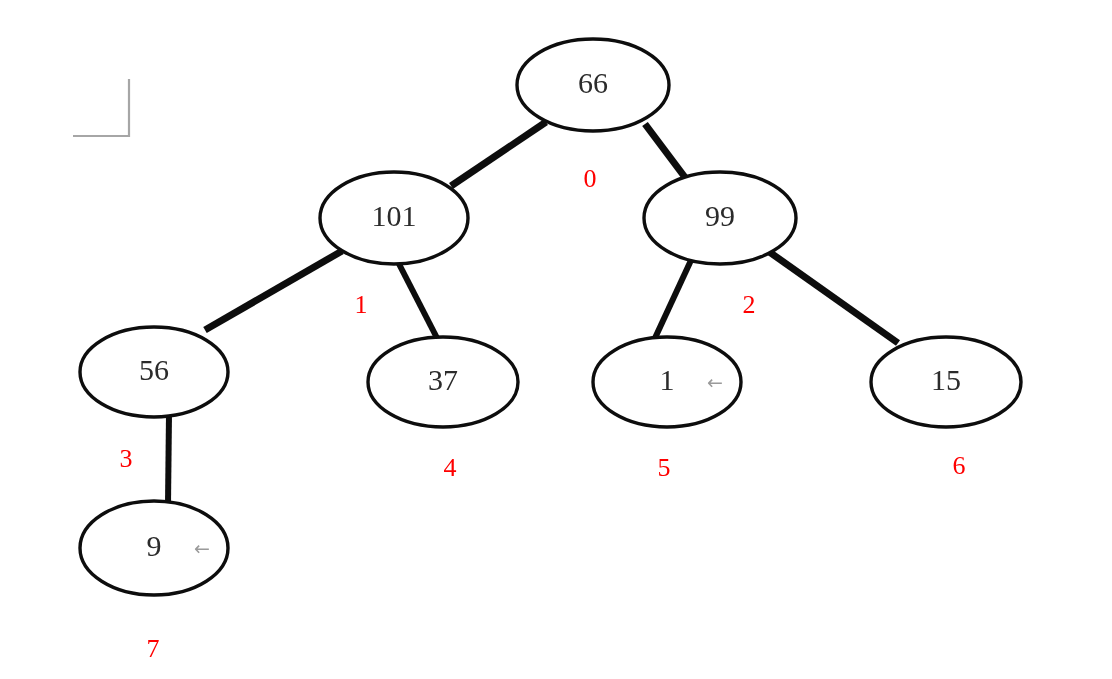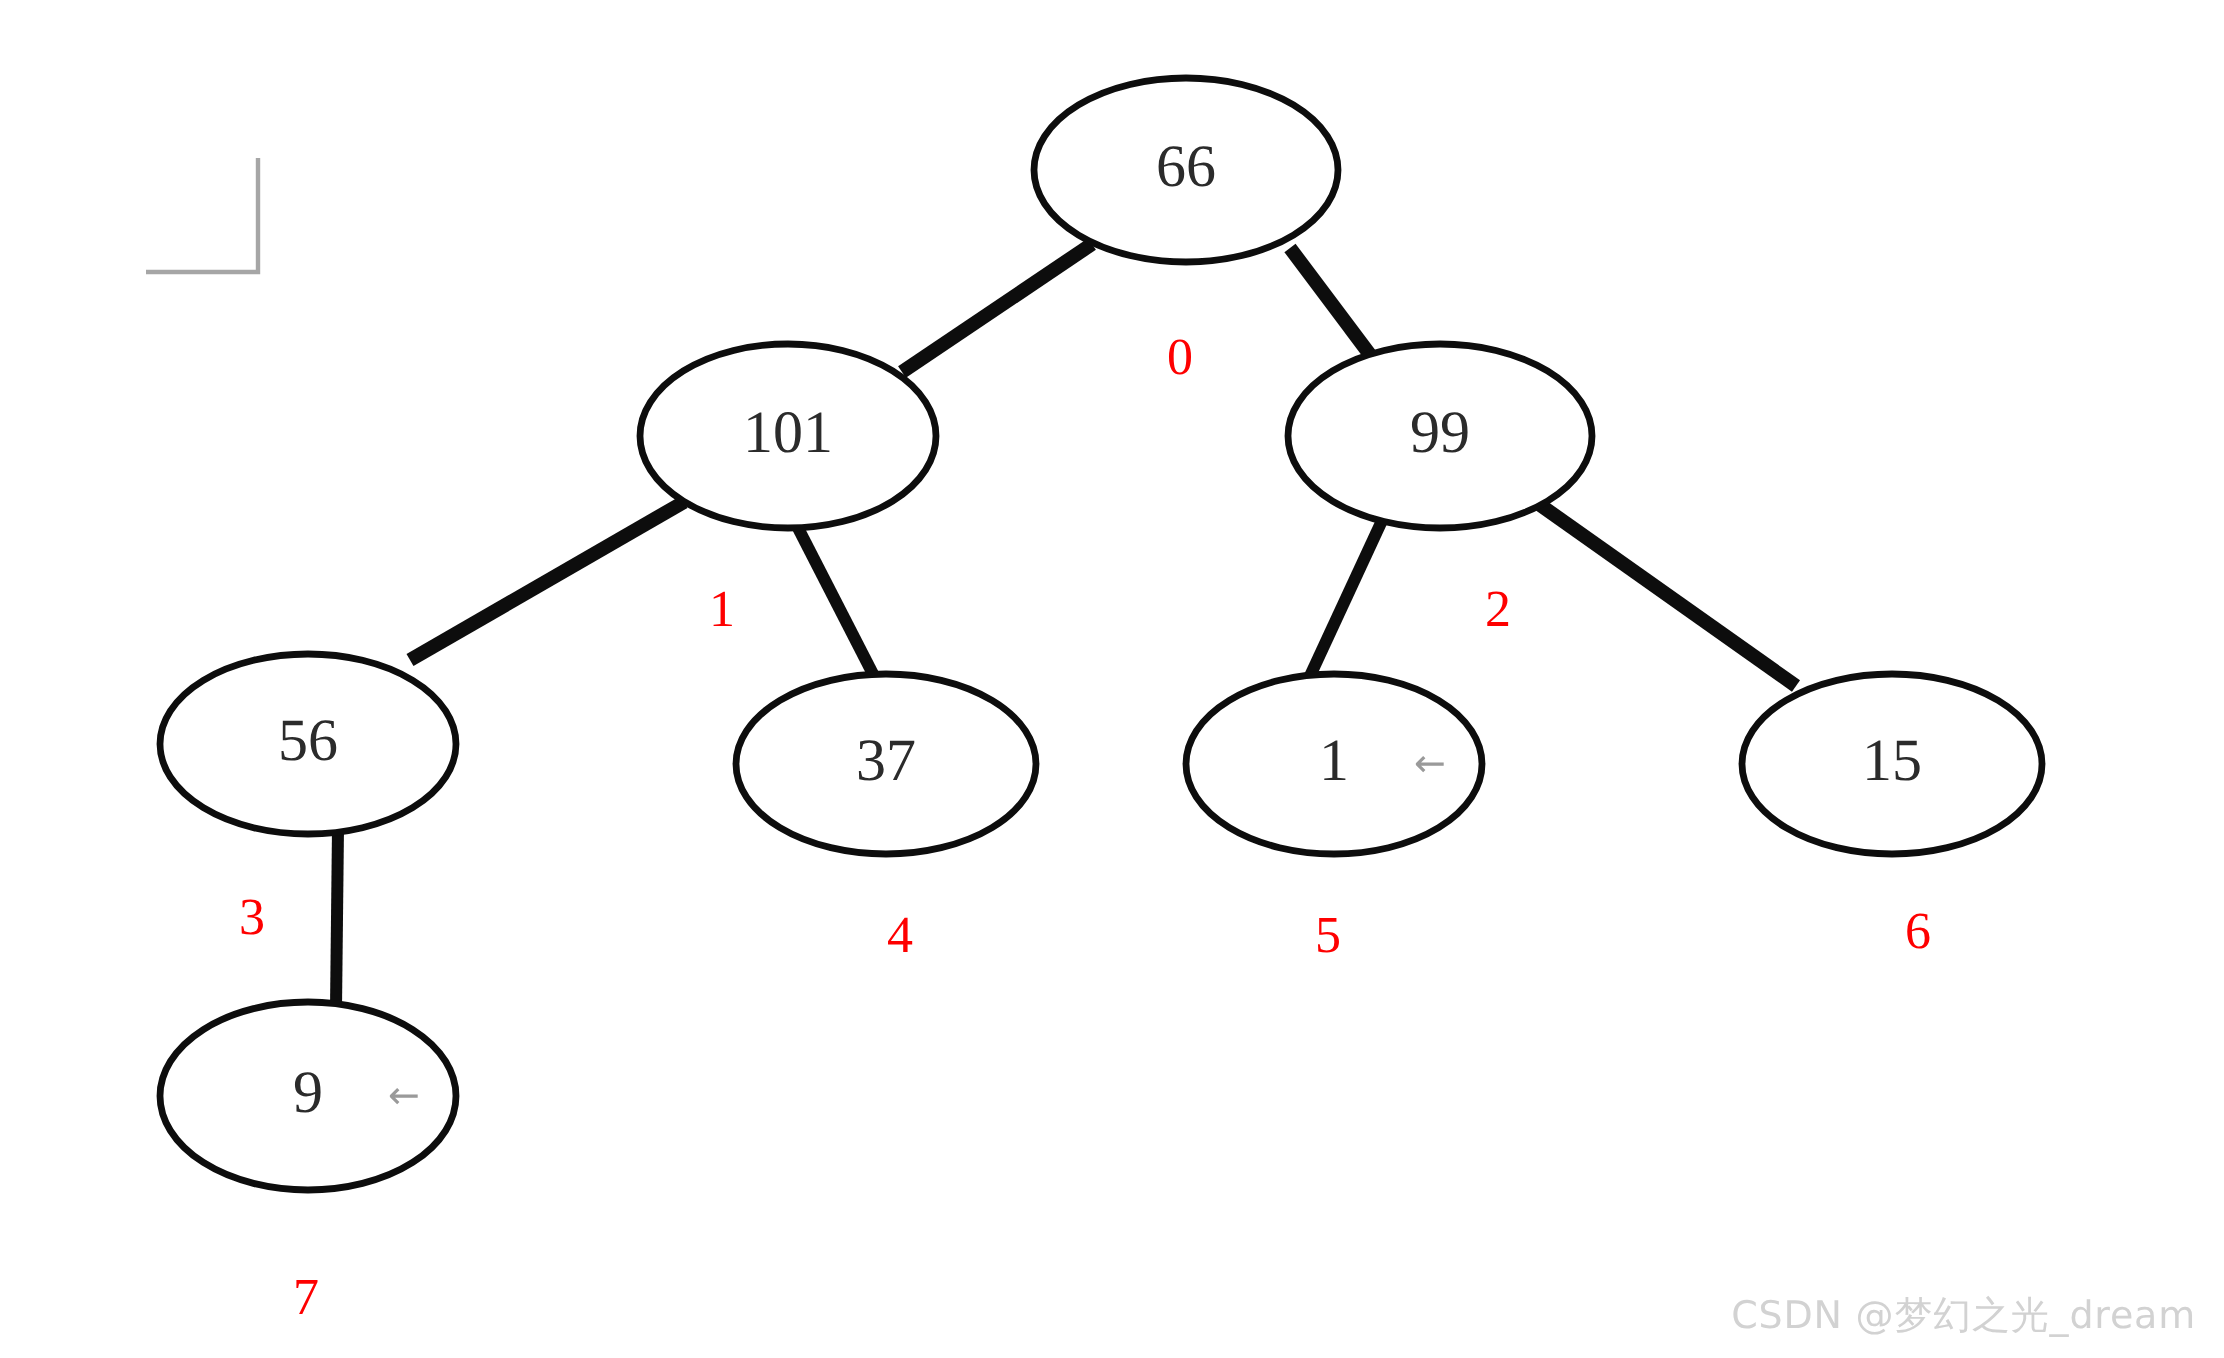--- a/index.html
+++ b/index.html
@@ -126,15 +126,14 @@
         <text class="index-label" x="450" y="470" font-size="26">4</text>
         <text class="index-label" x="664" y="470" font-size="26">5</text>
         <text class="index-label" x="959" y="468" font-size="26">6</text>
         <text class="index-label" x="153" y="651" font-size="26">7</text>
       </g>
     <g id="corner-layer">
         <path class="corner-mark" d="M 129 79 L 129 136 L 73 136"></path>
       </g>
   </svg>
 
-  <div class="watermark">CSDN @梦幻之光_dream</div>
 
 </div>
 
 </body></html>

